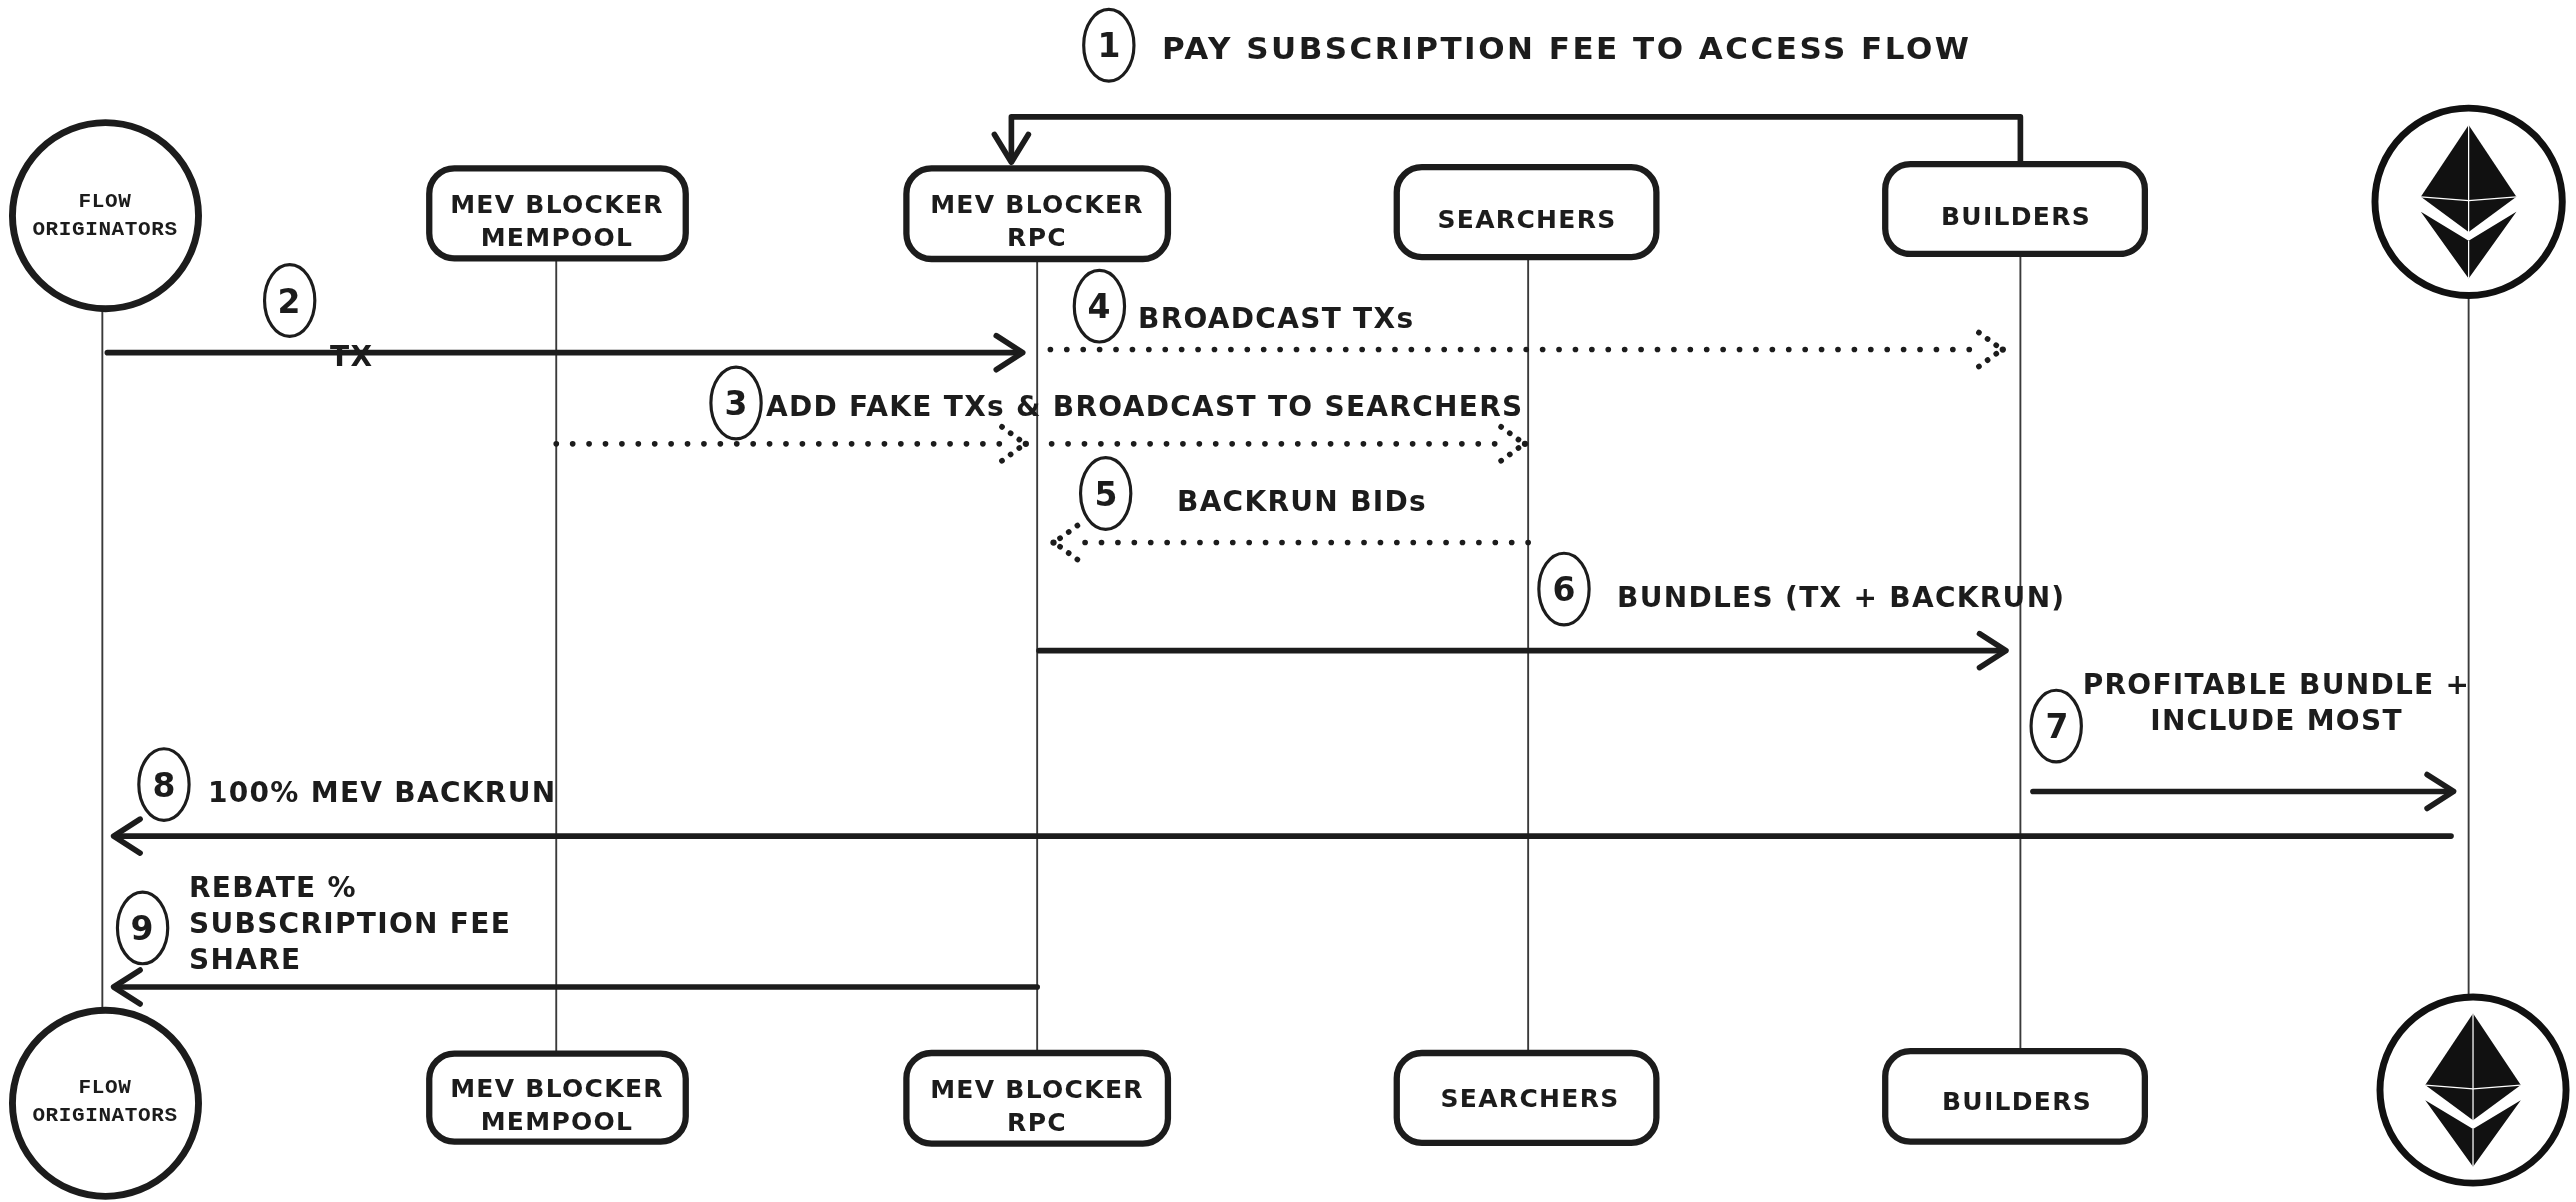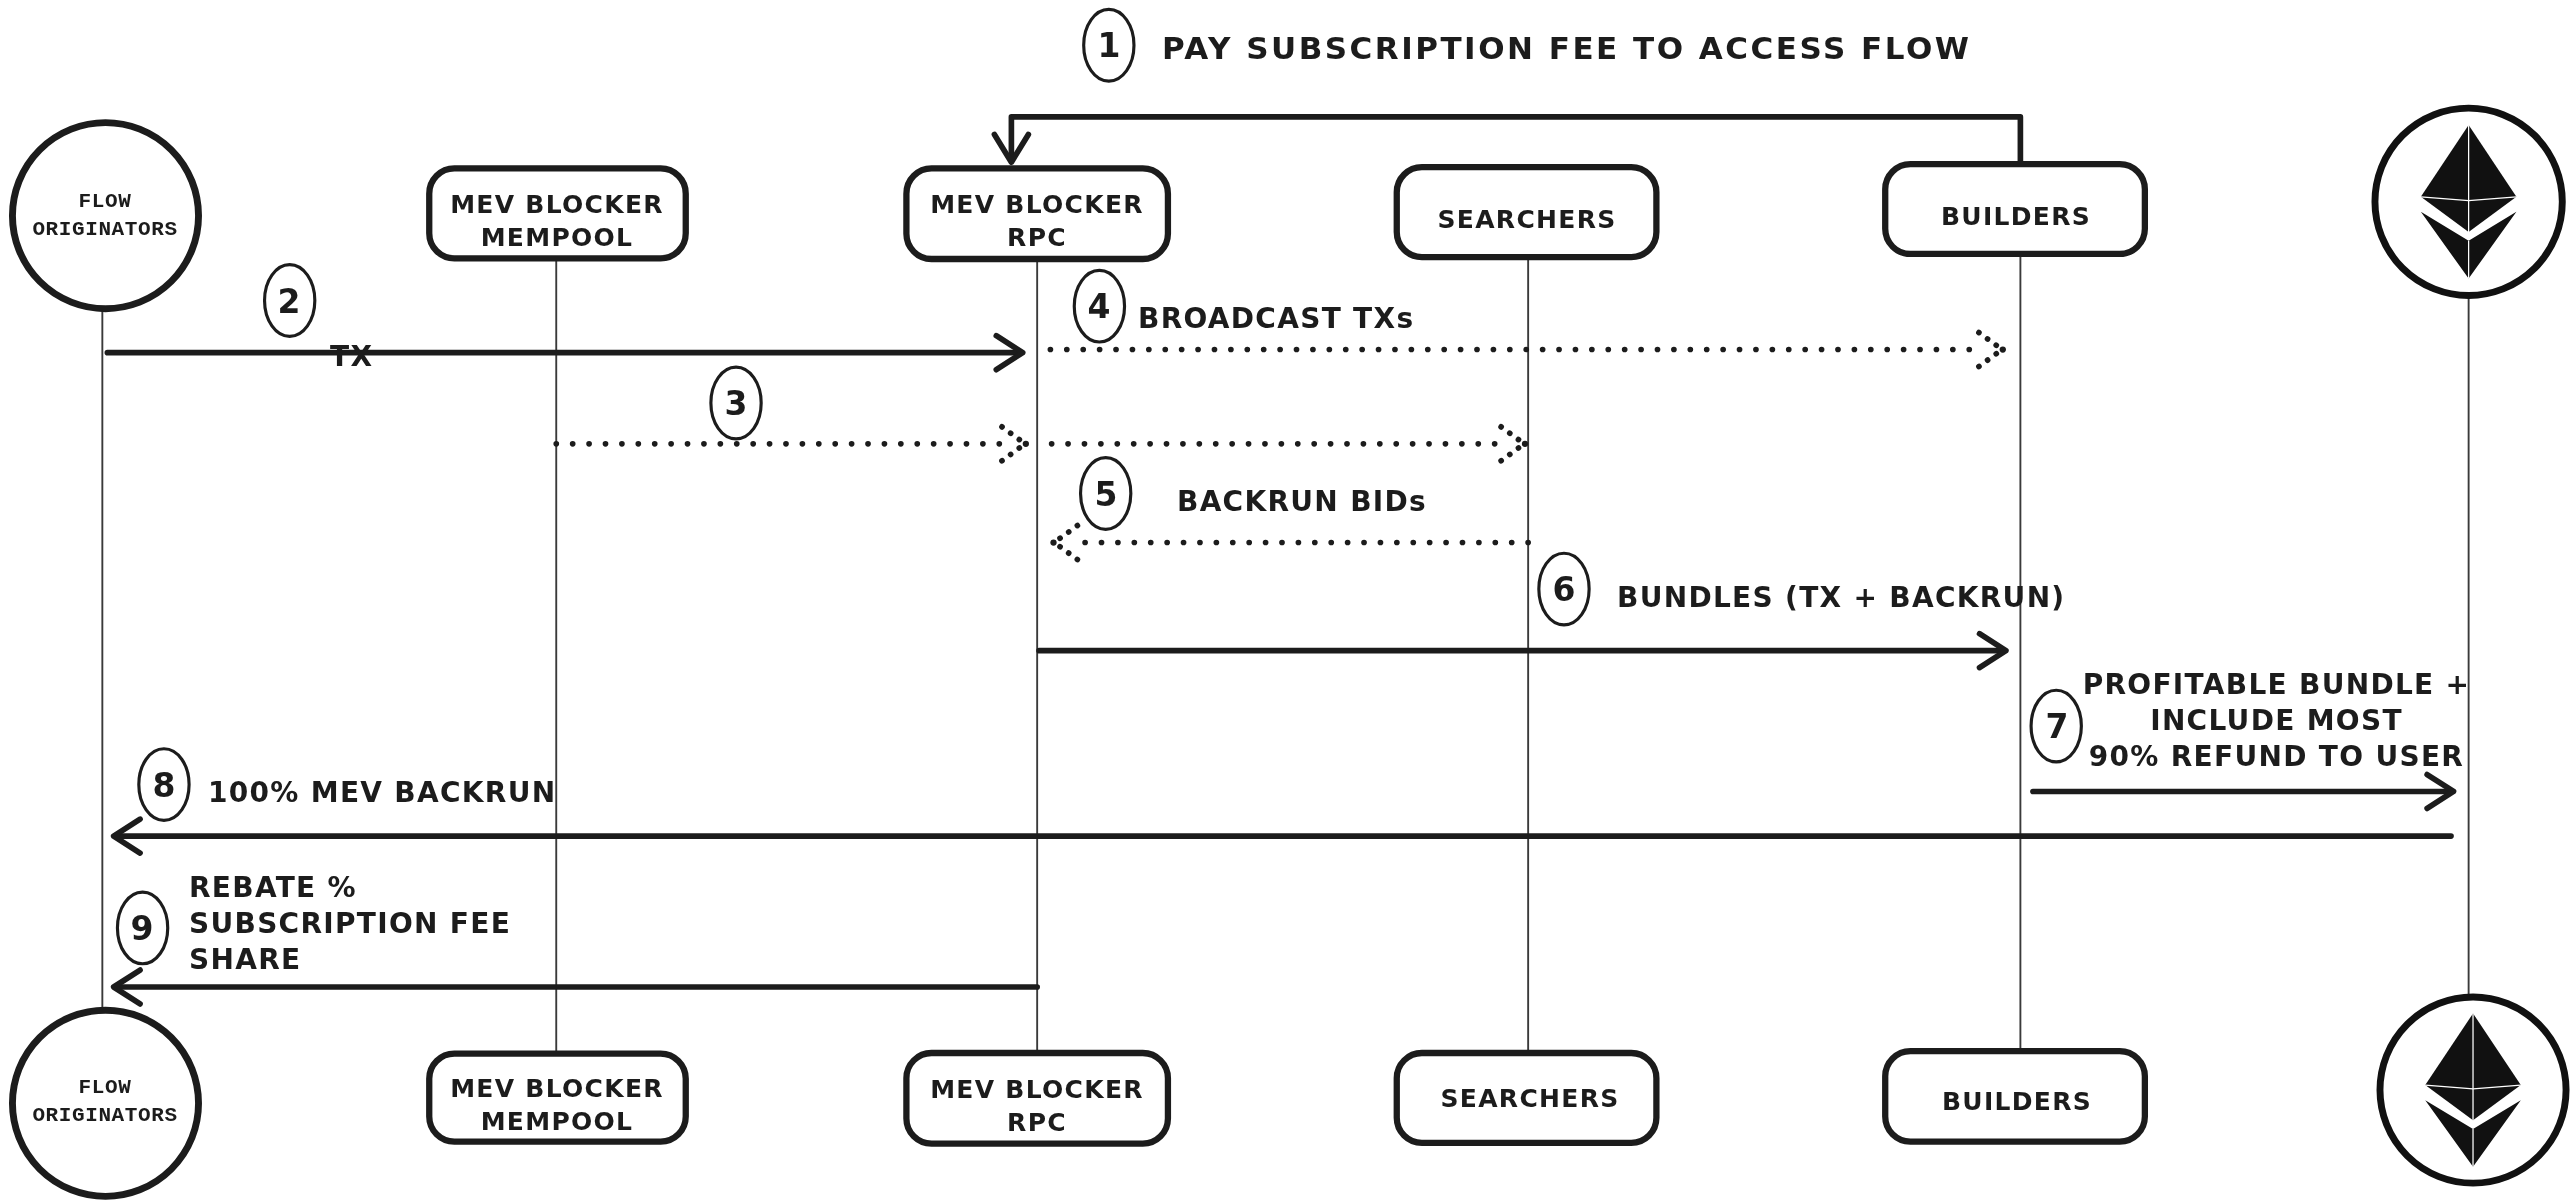--- a/index.html
+++ b/index.html
@@ -151,27 +151,27 @@
   <div class="txt badge-num" style="left:1106px;top:494px;">5</div>
   <div class="txt badge-num" style="left:1564px;top:589px;">6</div>
   <div class="txt badge-num" style="left:2057px;top:726px;">7</div>
   <div class="txt badge-num" style="left:164px;top:785px;">8</div>
   <div class="txt badge-num" style="left:142px;top:928px;">9</div>
 
   <div class="txt title-text vmid" style="left:1162px;top:48px;">PAY SUBSCRIPTION FEE TO ACCESS FLOW</div>
 
   <div class="txt msg-label vmid" style="left:330px;top:308px;margin-top:48px;">TX</div>
   <div class="txt msg-label vmid" style="left:1138px;top:318px;">BROADCAST TXs</div>
+  <div class="txt msg-label vmid" style="left:766px;top:406px;">ADD FAKE TXs &amp; BROADCAST TO SEARCHERS</div>
   <div class="txt msg-label vmid" style="left:1177px;top:501px;">BACKRUN BIDs</div>
   <div class="txt msg-label vmid" style="left:1601px;top:597px;margin-left:16px;">BUNDLES (TX + BACKRUN)</div>
 
   <div class="txt msg-block" style="left:2075px;top:667px;width:403px;text-align:center;white-space:normal;">
     <div>PROFITABLE BUNDLE +</div>
     <div>INCLUDE MOST</div>
-    <div>90% REFUND TO USER</div>
   </div>
 
   <div class="txt msg-label vmid" style="left:208px;top:792px;">100% MEV BACKRUN</div>
 
   <div class="txt msg-block" style="left:189px;top:870px;">
     <div>REBATE %</div>
     <div>SUBSCRIPTION FEE</div>
     <div>SHARE</div>
   </div>
 

